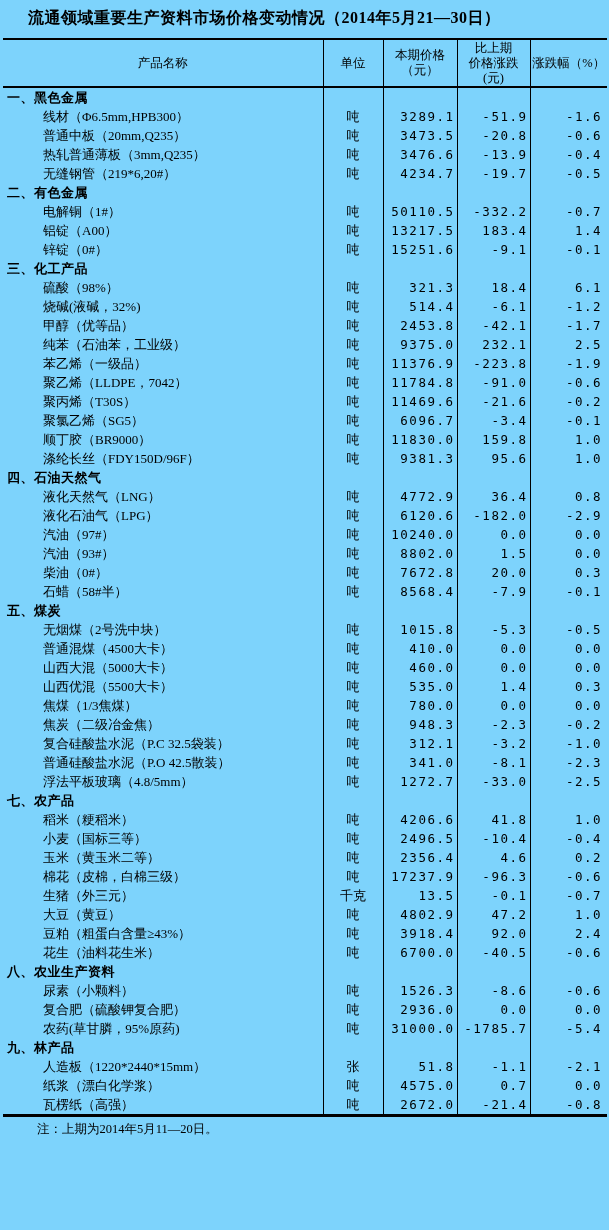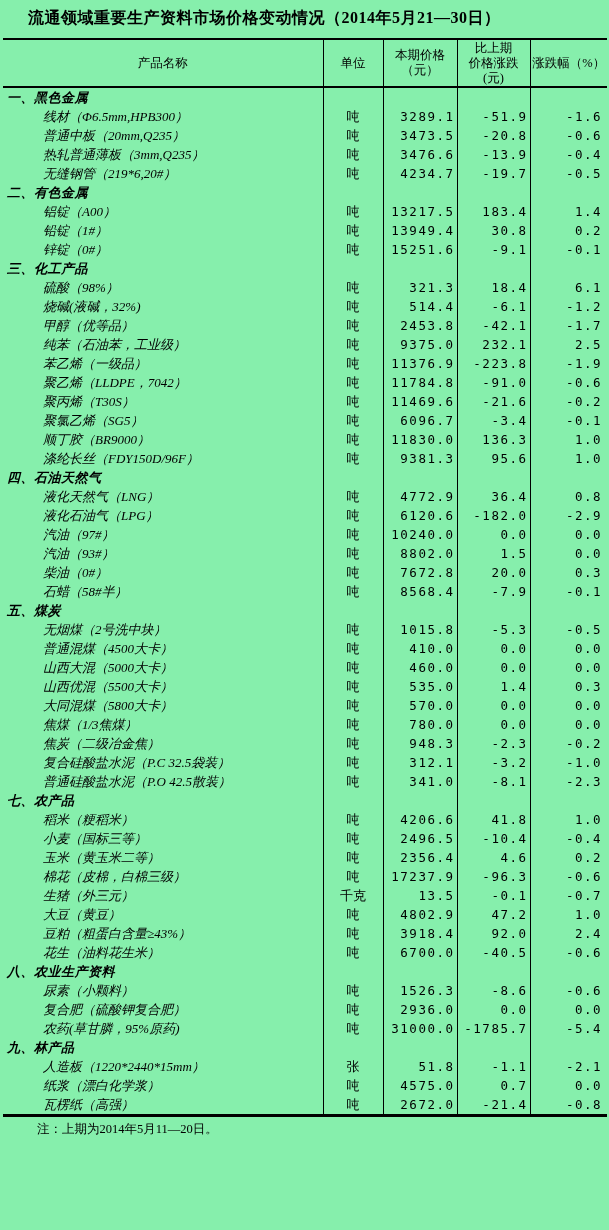--- a/index.html
+++ b/index.html
@@ -1,20 +1,20 @@
 <!DOCTYPE html>
 <html><head>
 <meta charset="utf-8">
 <style>
   html, body { margin:0; padding:0; background:#ffffff; }
   .page {
     position: relative;
     width: 609px;
     height: 1230px;
-    background: #86efac;
+    background: #7dd3fc;
     color: #000000;
     font-family: "Liberation Serif", "DejaVu Serif", serif;
     overflow: hidden;
   }
   .title {
     font-size: 16px;
     font-weight: bold;
     white-space: nowrap;
     padding: 8px 0 0 28px;
     letter-spacing: 0.5px;
@@ -45,21 +45,21 @@
   .bl { border-left: 1px solid #000; }
   tbody td {
     height: 19px;
     padding: 0;
     font-size: 13px;
     line-height: 19px;
     white-space: nowrap;
     overflow: hidden;
     vertical-align: middle;
   }
-  td.c-name { padding-left: 40px; font-style: italic; }
+  td.c-name { padding-left: 40px; }
   td.c-name.sec { padding-left: 4px; font-weight: bold; letter-spacing: 0.5px; }
   td.c-unit { text-align: center; }
   td.c-num {
     text-align: right;
     font-family: "DejaVu Sans Mono", "Liberation Mono", monospace;
     font-size: 12.5px;
     letter-spacing: 1.5px;
     padding-right: 2px;
   }
   td.c-num.last { padding-right: 5px; }
@@ -142,34 +142,34 @@
           <td class="c-num bl last">-0.5</td>
         </tr>
         <tr>
           <td class="c-name sec">二、有色金属</td>
           <td class="c-unit bl"></td>
           <td class="c-num bl"></td>
           <td class="c-num bl"></td>
           <td class="c-num bl last"></td>
         </tr>
         <tr>
+          <td class="c-name">电解铜（1#）</td>
+          <td class="c-unit bl">吨</td>
+          <td class="c-num bl">50110.5</td>
+          <td class="c-num bl">-332.2</td>
+          <td class="c-num bl last">-0.7</td>
+        </tr>
+        <tr>
           <td class="c-name">铝锭（A00）</td>
           <td class="c-unit bl">吨</td>
           <td class="c-num bl">13217.5</td>
           <td class="c-num bl">183.4</td>
           <td class="c-num bl last">1.4</td>
         </tr>
         <tr>
-          <td class="c-name">铅锭（1#）</td>
-          <td class="c-unit bl">吨</td>
-          <td class="c-num bl">13949.4</td>
-          <td class="c-num bl">30.8</td>
-          <td class="c-num bl last">0.2</td>
-        </tr>
-        <tr>
           <td class="c-name">锌锭（0#）</td>
           <td class="c-unit bl">吨</td>
           <td class="c-num bl">15251.6</td>
           <td class="c-num bl">-9.1</td>
           <td class="c-num bl last">-0.1</td>
         </tr>
         <tr>
           <td class="c-name sec">三、化工产品</td>
           <td class="c-unit bl"></td>
           <td class="c-num bl"></td>
@@ -229,21 +229,21 @@
           <td class="c-name">聚氯乙烯（SG5）</td>
           <td class="c-unit bl">吨</td>
           <td class="c-num bl">6096.7</td>
           <td class="c-num bl">-3.4</td>
           <td class="c-num bl last">-0.1</td>
         </tr>
         <tr>
           <td class="c-name">顺丁胶（BR9000）</td>
           <td class="c-unit bl">吨</td>
           <td class="c-num bl">11830.0</td>
-          <td class="c-num bl">136.3</td>
+          <td class="c-num bl">159.8</td>
           <td class="c-num bl last">1.0</td>
         </tr>
         <tr>
           <td class="c-name">涤纶长丝（FDY150D/96F）</td>
           <td class="c-unit bl">吨</td>
           <td class="c-num bl">9381.3</td>
           <td class="c-num bl">95.6</td>
           <td class="c-num bl last">1.0</td>
         </tr>
         <tr>
@@ -324,27 +324,20 @@
           <td class="c-num bl last">0.0</td>
         </tr>
         <tr>
           <td class="c-name">山西优混（5500大卡）</td>
           <td class="c-unit bl">吨</td>
           <td class="c-num bl">535.0</td>
           <td class="c-num bl">1.4</td>
           <td class="c-num bl last">0.3</td>
         </tr>
         <tr>
-          <td class="c-name">大同混煤（5800大卡）</td>
-          <td class="c-unit bl">吨</td>
-          <td class="c-num bl">570.0</td>
-          <td class="c-num bl">0.0</td>
-          <td class="c-num bl last">0.0</td>
-        </tr>
-        <tr>
           <td class="c-name">焦煤（1/3焦煤）</td>
           <td class="c-unit bl">吨</td>
           <td class="c-num bl">780.0</td>
           <td class="c-num bl">0.0</td>
           <td class="c-num bl last">0.0</td>
         </tr>
         <tr>
           <td class="c-name">焦炭（二级冶金焦）</td>
           <td class="c-unit bl">吨</td>
           <td class="c-num bl">948.3</td>
@@ -357,20 +350,27 @@
           <td class="c-num bl">312.1</td>
           <td class="c-num bl">-3.2</td>
           <td class="c-num bl last">-1.0</td>
         </tr>
         <tr>
           <td class="c-name">普通硅酸盐水泥（P.O 42.5散装）</td>
           <td class="c-unit bl">吨</td>
           <td class="c-num bl">341.0</td>
           <td class="c-num bl">-8.1</td>
           <td class="c-num bl last">-2.3</td>
+        </tr>
+        <tr>
+          <td class="c-name">浮法平板玻璃（4.8/5mm）</td>
+          <td class="c-unit bl">吨</td>
+          <td class="c-num bl">1272.7</td>
+          <td class="c-num bl">-33.0</td>
+          <td class="c-num bl last">-2.5</td>
         </tr>
         <tr>
           <td class="c-name sec">七、农产品</td>
           <td class="c-unit bl"></td>
           <td class="c-num bl"></td>
           <td class="c-num bl"></td>
           <td class="c-num bl last"></td>
         </tr>
         <tr>
           <td class="c-name">稻米（粳稻米）</td>

